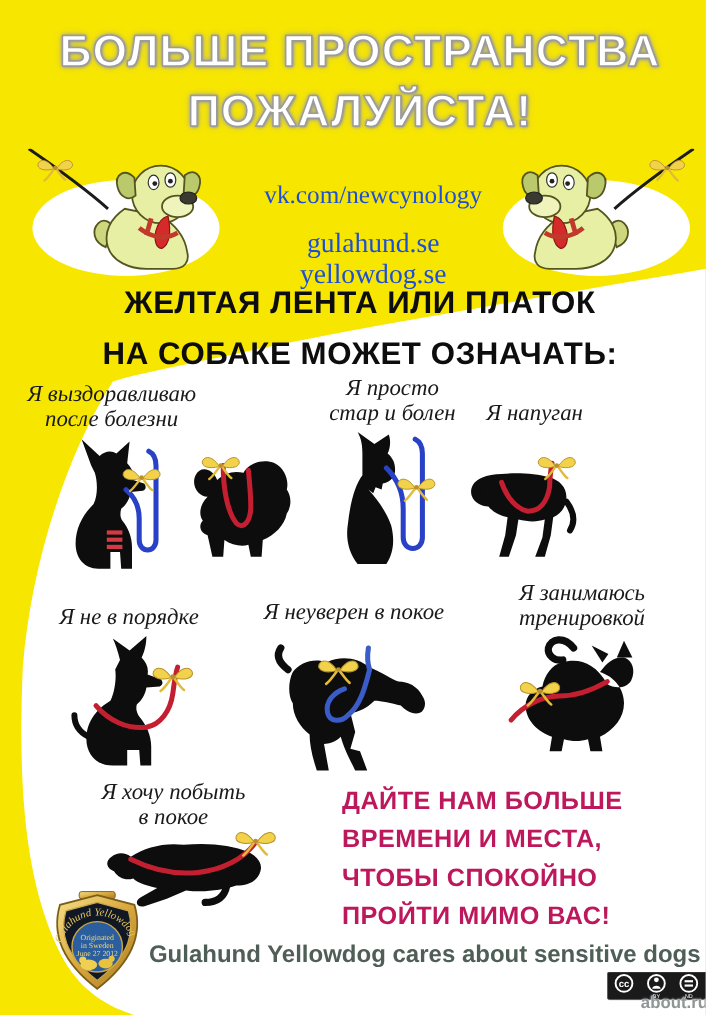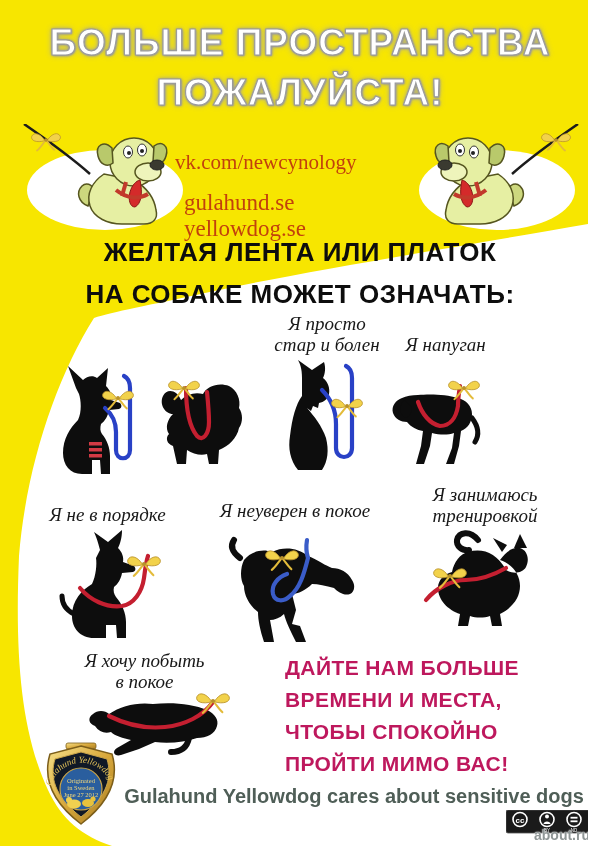--- a/index.html
+++ b/index.html
@@ -12,22 +12,22 @@
   .abs{position:absolute;}
   svg{display:block;}
   
   .title-line{
     position:absolute; left:0; width:600px; text-align:center;
     font-size:37px; font-weight:800; letter-spacing:1px; color:#ffffff;
     -webkit-text-stroke:1.2px #9b9b9b;
     text-shadow:0 0 3px #8c8c8c, 0 0 6px #aaaaaa, 1px 1px 2px #999999;
   }
   .link-row{
-    position:absolute; left:175px; width:250px; 
-    font-family:"Liberation Serif", serif; color:#c2410c;
+    position:absolute; left:186px; width:250px; text-align:center;
+    font-family:"Liberation Serif", serif; color:#1d4ed8;
   }
   .link-vk{top:150px; font-size:21px;}
   .link-sites{top:190px; font-size:23px;}
   .link-sites span{margin:0 9px;}
   
   .heading-line{
     position:absolute; left:0; width:600px; text-align:center;
     font-size:26px; font-weight:800; color:#0d0d0d; letter-spacing:0.5px;
   }
   
@@ -107,20 +107,22 @@
 
   <div class="link-row link-vk">vk.com/newcynology</div>
   <div class="link-row link-sites">
     <span>gulahund.se</span>
     <span>yellowdog.se</span>
   </div>
 
   <div class="heading-line" style="top:237px">ЖЕЛТАЯ ЛЕНТА ИЛИ ПЛАТОК</div>
   <div class="heading-line" style="top:279px">НА СОБАКЕ МОЖЕТ ОЗНАЧАТЬ:</div>
 
+  <div class="m-label" style="left:18px;top:318px;width:150px">Я выздоравливаю
+после болезни</div>
   <svg class="abs" width="95" height="115" viewBox="0 0 95 115" style="left:50px;top:362px">
     <path d="M26,26 L18,4 L33,18 C37,14 43,13 47,16 L58,6 L56,24 C60,28 62,33 61,38 L70,41 C72,43 72,46 69,47 L59,48 C58,54 55,59 51,62 C50,66 50,69 52,72 C57,78 60,86 60,94 L60,112 L51,112 L50,98 L42,98 L42,112 L32,112 C20,112 13,103 13,91 C13,77 20,66 28,58 C32,50 31,38 29,32 Z" fill="#0d0d0d"></path>
     <g>
       <rect x="39" y="80" width="13" height="3.5" fill="#d23a44"></rect>
       <rect x="39" y="86" width="13" height="3.5" fill="#d23a44"></rect>
       <rect x="39" y="92" width="13" height="3.5" fill="#d23a44"></rect>
     </g>
     <path d="M55,46 C62,52 66,60 66,70 L66,88 C66,99 80,99 80,88 L80,26 C80,20 78,16 74,14" stroke="#2941c6" stroke-width="4.2" fill="none" stroke-linecap="round"></path>
     <use href="#bow" transform="translate(68,36) scale(0.8)"></use>
   </svg>

